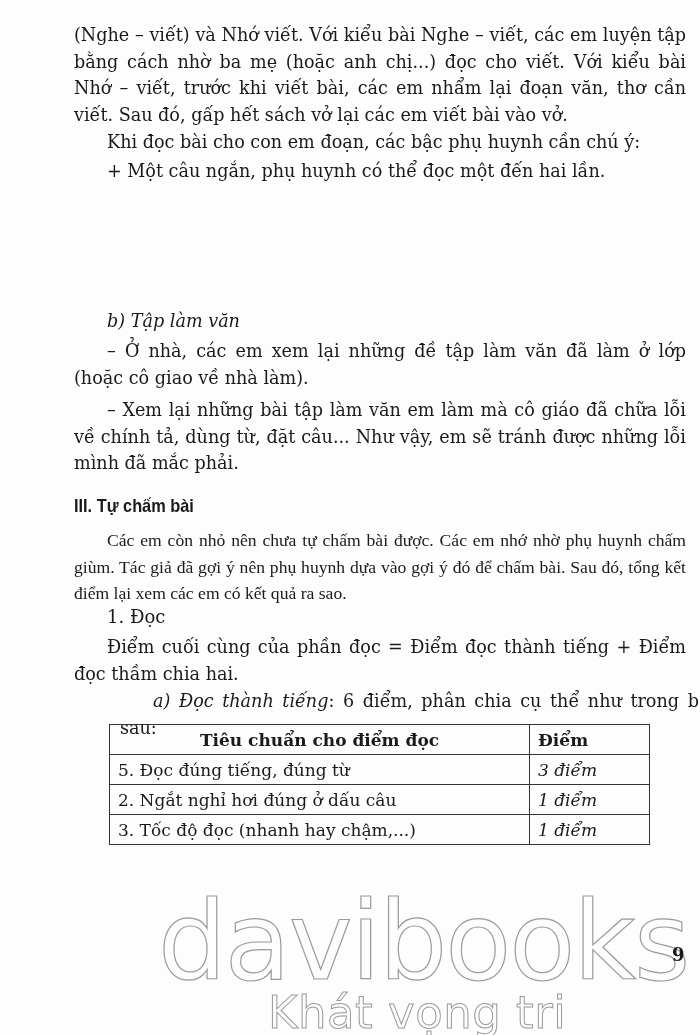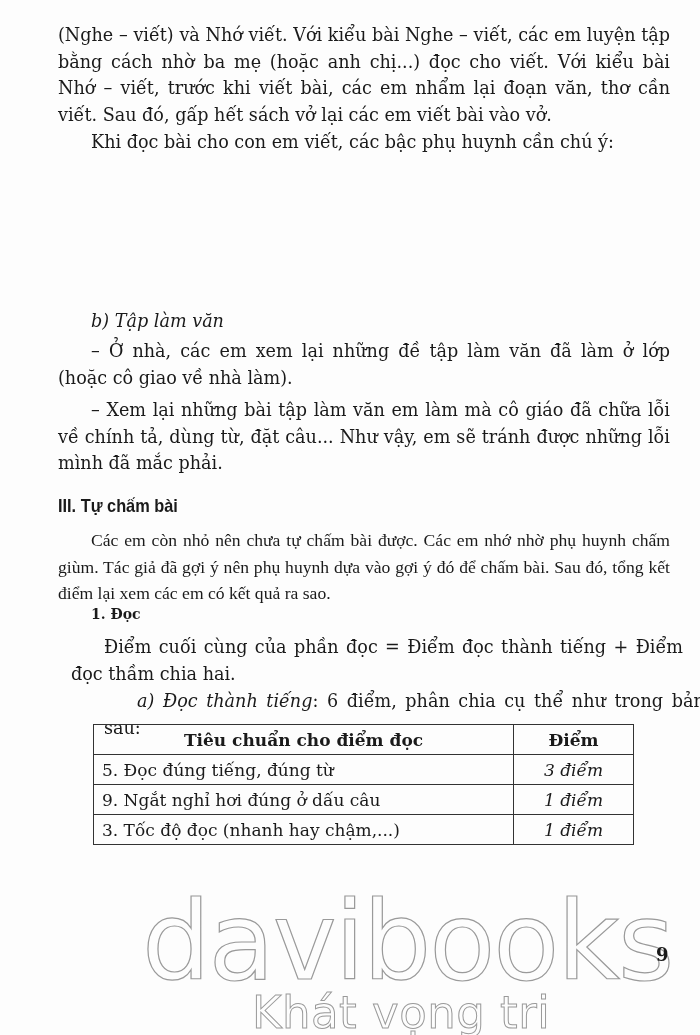--- a/index.html
+++ b/index.html
@@ -1,80 +1,81 @@
 <!DOCTYPE html>
 <html><head>
 <meta charset="utf-8">
 <style>
   html, body { margin:0; padding:0; }
   body { width:700px; height:1035px; background:#fdfdfd; position:relative; overflow:hidden;
          font-family:"DejaVu Serif", "Liberation Serif", serif; color:#1a1a1a; }
-  .page { position:absolute; left:0; top:0; width:632px; height:1035px; }
+  .page { position:absolute; left:16px; top:0; width:632px; height:1035px; }
   .block { position:absolute; left:58px; width:612px; font-size:17.6px; line-height:26.5px;
            text-align:justify; }
   .block.indent { text-indent:33px; }
   .ital { font-style:italic; }
   .h-sans { position:absolute; left:58px; font-family:"Liberation Sans", sans-serif; font-weight:bold;
             font-size:19px; transform:scaleX(0.86); transform-origin:left center; letter-spacing:0px; }
-  .h-serif { position:absolute; left:91px; font-weight:bold; font-size:14px; }
+  .h-serif { position:absolute; left:91px; font-weight:normal; font-size:18px; }
   table { position:absolute; left:93px; top:724px; width:541px; border-collapse:collapse;
           font-size:17px; }
   td, th { border:1.3px solid #333; height:29px; padding:0 8px; }
   th { font-weight:bold; }
-  td.score, th.score { text-align:center; width:103px; }
+  td.score, th.score { text-align:left; width:103px; }
   td.score { font-style:italic; }
   .pagenum { position:absolute; left:656px; top:944px; font-weight:bold; font-size:18px; }
   .wm1 { position:absolute; left:142px; top:888px; font-family:"DejaVu Sans", sans-serif;
          font-size:108px; letter-spacing:-2px; color:transparent; -webkit-text-stroke:1.2px #9a9a9a; line-height:1; }
   .wm2 { position:absolute; left:252px; top:990px; font-family:"DejaVu Sans", sans-serif;
          font-size:45px; color:transparent; -webkit-text-stroke:1px #9a9a9a; line-height:1; letter-spacing:0.5px; }
 </style>
 </head>
 <body>
 
 <div class="page">
 
   <div class="block" style="top:22px;">(Nghe – viết) và Nhớ viết. Với kiểu bài Nghe – viết, các em luyện tập bằng cách nhờ ba mẹ (hoặc anh chị...) đọc cho viết. Với kiểu bài Nhớ – viết, trước khi viết bài, các em nhẩm lại đoạn văn, thơ cần viết. Sau đó, gấp hết sách vở lại các em viết bài vào vở.</div>
 
-  <div class="block indent" style="top:129px;">Khi đọc bài cho con em viết, các bậc phụ huynh cần chú ý:</div>
+  <div class="block indent" style="top:129px;">Khi đọc bài cho con em đoạn, các bậc phụ huynh cần chú ý:</div>
 
+  <div class="block indent" style="top:158px;">+ Một câu ngắn, phụ huynh có thể đọc một đến hai lần.</div>
 
 
   <div class="block indent ital" style="top:308px;">b) Tập làm văn</div>
 
   <div class="block indent" style="top:397px;">– Xem lại những bài tập làm văn em làm mà cô giáo đã chữa lỗi về chính tả, dùng từ, đặt câu... Như vậy, em sẽ tránh được những lỗi mình đã mắc phải.</div>
 
   <div class="block indent" style="top:338px;">– Ở nhà, các em xem lại những đề tập làm văn đã làm ở lớp (hoặc cô giao về nhà làm).</div>
 
   <div class="h-sans" style="top:495px;">III. Tự chấm bài</div>
 
   <div class="block indent" style="top:527px;font-family:Liberation Serif, serif;">Các em còn nhỏ nên chưa tự chấm bài được. Các em nhớ nhờ phụ huynh chấm giùm. Tác giả đã gợi ý nên phụ huynh dựa vào gợi ý đó để chấm bài. Sau đó, tổng kết điểm lại xem các em có kết quả ra sao.</div>
 
   <div class="h-serif" style="top:606px;">1. Đọc</div>
 
-  <div class="block indent" style="top:634px;margin-left:13px;">Điểm cuối cùng của phần đọc = Điểm đọc thành tiếng + Điểm đọc thầm chia hai.</div>
+  <div class="block indent" style="top:634px;">Điểm cuối cùng của phần đọc = Điểm đọc thành tiếng + Điểm đọc thầm chia hai.</div>
 
   <div class="block indent" style="top:688px;margin-left:46px;">
     <span class="ital">a) Đọc thành tiếng</span><span>: 6 điểm, phân chia cụ thể như trong bảng sau:</span>
   </div>
 
   <table>
     <thead>
       <tr>
         <th>Tiêu chuẩn cho điểm đọc</th>
         <th class="score">Điểm</th>
       </tr>
     </thead>
     <tbody>
       <tr>
         <td>5. Đọc đúng tiếng, đúng từ</td>
         <td class="score">3 điểm</td>
       </tr>
       <tr>
-        <td>9. Ngắt nghỉ hơi đúng ở dấu câu</td>
+        <td>2. Ngắt nghỉ hơi đúng ở dấu câu</td>
         <td class="score">1 điểm</td>
       </tr>
       <tr>
         <td>3. Tốc độ đọc (nhanh hay chậm,...)</td>
         <td class="score">1 điểm</td>
       </tr>
     </tbody>
   </table>
 
 

